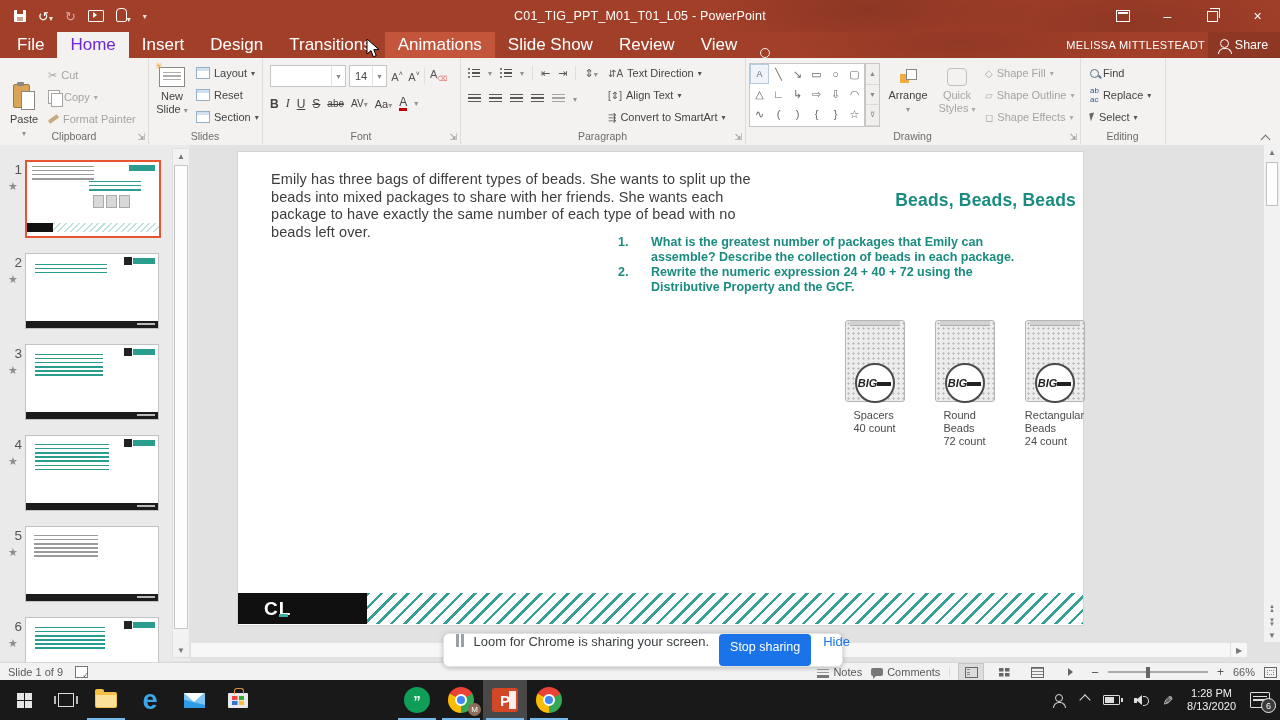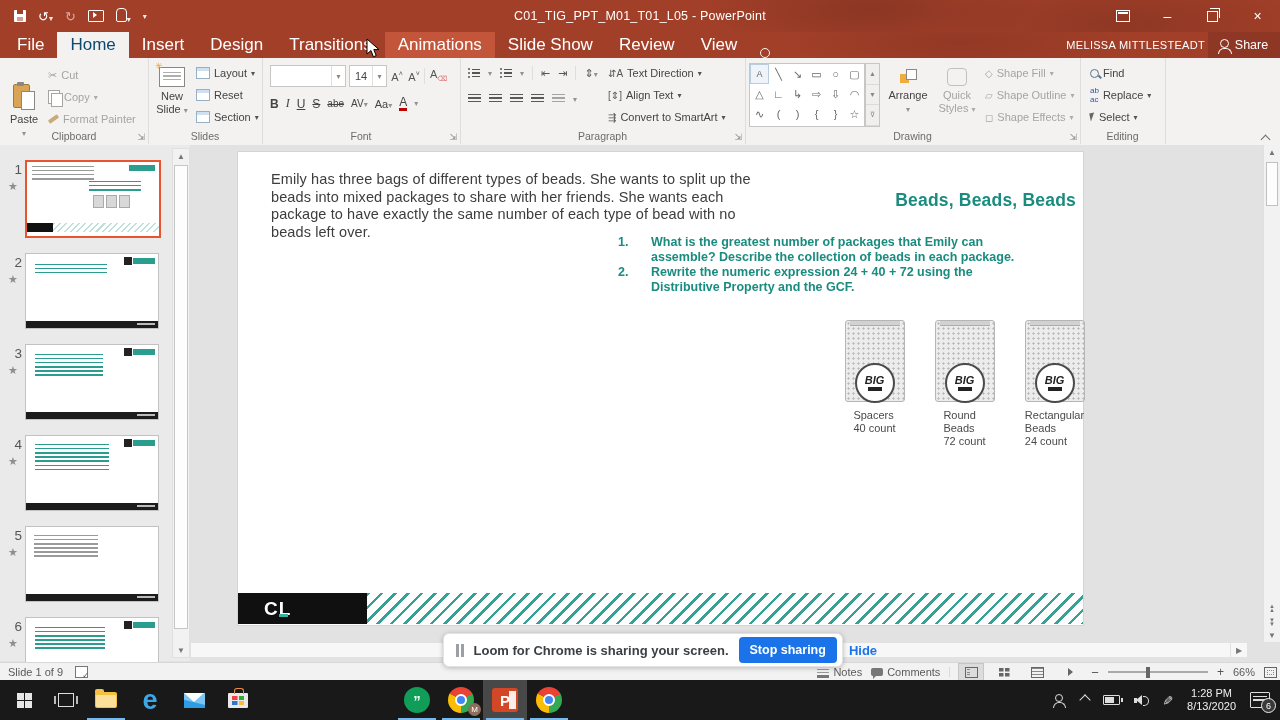--- a/index.html
+++ b/index.html
@@ -27,21 +27,21 @@
   .ico-ribopt{width:12px;height:10px;border:1.2px solid #fff;position:relative;display:inline-block;}
   .ico-ribopt::after{content:"";position:absolute;top:1px;left:1px;right:1px;height:2px;background:#fff;}
   .ico-restore{width:9px;height:9px;border:1.2px solid #fff;position:relative;display:inline-block;}
   .ico-restore::before{content:"";position:absolute;left:2px;top:-4px;width:9px;height:9px;border:1.2px solid #fff;border-bottom:none;border-left:none;}
 
   
   .tabrow{position:absolute;top:32px;left:0;right:0;height:26px;background:transparent;display:flex;align-items:flex-end;color:#fff;}
   .redband{position:absolute;top:32px;left:0;right:0;height:26px;background:#a23f29;
     background-image:radial-gradient(ellipse 300px 60px at 75% 40%,rgba(0,0,0,.10),transparent 60%);}
   .tab{position:relative;padding:0 13px;line-height:26px;font-size:17px;cursor:default;margin-top:24px;}
-  .tab.active{background:#f3f2f1;color:#0c4a6e;}
+  .tab.active{background:#f3f2f1;color:#6d28d9;}
   .tab.hovered{background:#c2553a;}
   .tellme{position:relative;display:flex;align-items:center;gap:6px;padding:0 10px;line-height:26px;font-size:12.5px;opacity:.95;}
   .bulb{width:8px;height:8px;border:1.3px solid #fff;border-radius:50%;position:relative;display:inline-block;}
   .bulb::after{content:"";position:absolute;left:1.5px;bottom:-4px;width:3px;height:2.5px;background:#fff;}
   .account{position:absolute;right:75px;top:32px;height:26px;line-height:26px;font-size:11px;color:#fff;letter-spacing:.3px;}
   .share{position:absolute;right:0;top:32px;height:26px;width:72px;background:rgba(0,0,0,.12);color:#fff;display:flex;align-items:center;justify-content:center;gap:6px;font-size:12.5px;}
   .person{width:7px;height:7px;border:1.3px solid #fff;border-radius:50%;position:relative;display:inline-block;top:-2px;}
   .person::after{content:"";position:absolute;left:-3px;top:8px;width:12px;height:5px;border:1.3px solid #fff;border-bottom:none;border-radius:6px 6px 0 0;}
 
   
@@ -118,41 +118,41 @@
      clip-path:polygon(0 0,100% 0,100% 70%,50% 100%,0 70%);}
   .slidetitle{position:absolute;right:7px;top:38px;font-size:17.5px;font-weight:bold;color:#1a8c7f;letter-spacing:.2px;}
   .questions{position:absolute;left:380px;top:83px;width:414px;color:#1a8c7f;font-weight:bold;font-size:12.5px;line-height:15px;}
   .qitem{display:grid;grid-template-columns:33px 1fr;}
   .bags{position:absolute;left:600px;top:168px;display:flex;gap:17px;}
   .bagcol{width:73px;display:flex;flex-direction:column;align-items:center;}
   .bag{width:58px;height:80px;background:#ececec;border:1px solid #b5b5b5;border-radius:3px;position:relative;
      background-image:radial-gradient(#b9b9b9 .9px,transparent 1.3px);background-size:5px 5px;}
   .bag::before{content:"";position:absolute;left:4px;right:4px;top:0;height:4px;background:#d2d2d2;border-bottom:1px solid #adadad;}
   .baglogo{position:absolute;left:50%;top:42px;transform:translateX(-50%);width:36px;height:36px;background:#fff;
-     border:2px solid #4a4a4a;border-radius:50%;display:flex;flex-direction:column;align-items:center;justify-content:center;}
+     border:2px solid #4a4a4a;border-radius:50%;display:flex;align-items:center;justify-content:center;}
   .baglogo .big{font-size:11px;font-weight:bold;font-style:italic;color:#222;line-height:10px;}
   .baglogo .bar{width:14px;height:4px;background:#222;margin-top:2px;}
   .baglabel{margin-top:7px;font-size:11px;line-height:13px;color:#4a4a4a;}
   .clbar{position:absolute;left:0;top:441px;width:129px;height:31px;background:#101010;color:#fff;
      font-size:19px;font-weight:bold;letter-spacing:1px;display:flex;align-items:center;padding-left:26px;box-sizing:border-box;}
   .clbar .l{position:relative;}
   .clbar .l::after{content:"";position:absolute;left:0;bottom:3px;width:9px;height:2.5px;background:#35b3a3;}
   .stripes{position:absolute;left:129px;top:441px;right:0;height:31px;
      background:repeating-linear-gradient(135deg,#35a093 0 2.6px,#fefefe 2.6px 9.4px);}
 
   
   .vscroll{position:absolute;right:0;top:145px;width:16px;height:497px;background:#f2f2f2;border-left:1px solid #e0e0e0;}
   .vthumb{position:absolute;left:2px;right:2px;top:17px;height:42px;background:#fdfdfd;border:1px solid #c0c0c0;}
   .dbl{position:absolute;left:0;right:0;height:13px;display:flex;flex-direction:column;align-items:center;justify-content:center;font-size:6px;line-height:4px;color:#777;}
   .hscroll{position:absolute;left:190px;top:642px;width:1058px;height:16px;background:#f7f7f7;border:1px solid #e2e2e2;box-sizing:border-box;}
   .harrow{position:absolute;right:0;top:0;width:16px;height:100%;display:flex;align-items:center;justify-content:center;font-size:8px;color:#777;border-left:1px solid #e2e2e2;}
 
   
   .loom{position:absolute;left:443px;top:633px;width:400px;height:34px;background:#fff;border:1px solid #e3e3e3;
-     border-radius:6px;box-shadow:0 1px 5px rgba(0,0,0,.25);display:flex;align-items:center;gap:10px;padding:0 12px;box-sizing:border-box;z-index:50;font-weight:bold;}
+     border-radius:6px;box-shadow:0 1px 5px rgba(0,0,0,.25);display:flex;gap:10px;padding:0 12px;box-sizing:border-box;z-index:50;}
   .pausebars{display:flex;gap:2.5px;}
   .pausebars i{width:2.5px;height:13px;background:#9aa0a6;display:block;}
   .loomtext{font-size:13px;color:#3c4043;white-space:nowrap;}
   .stopbtn{background:#1a73e8;color:#fff;font-size:12.5px;padding:6px 11px;border-radius:4px;white-space:nowrap;}
   .hidelink{color:#1a73e8;font-size:13px;margin-left:2px;}
 
   
   .statusbar{position:absolute;left:0;top:662px;right:0;height:18px;background:#f2f2f2;border-top:1px solid #d8d8d8;
      font-size:11px;color:#5c5a58;display:flex;align-items:center;}
   .status-left{display:flex;align-items:center;gap:12px;padding-left:8px;}

